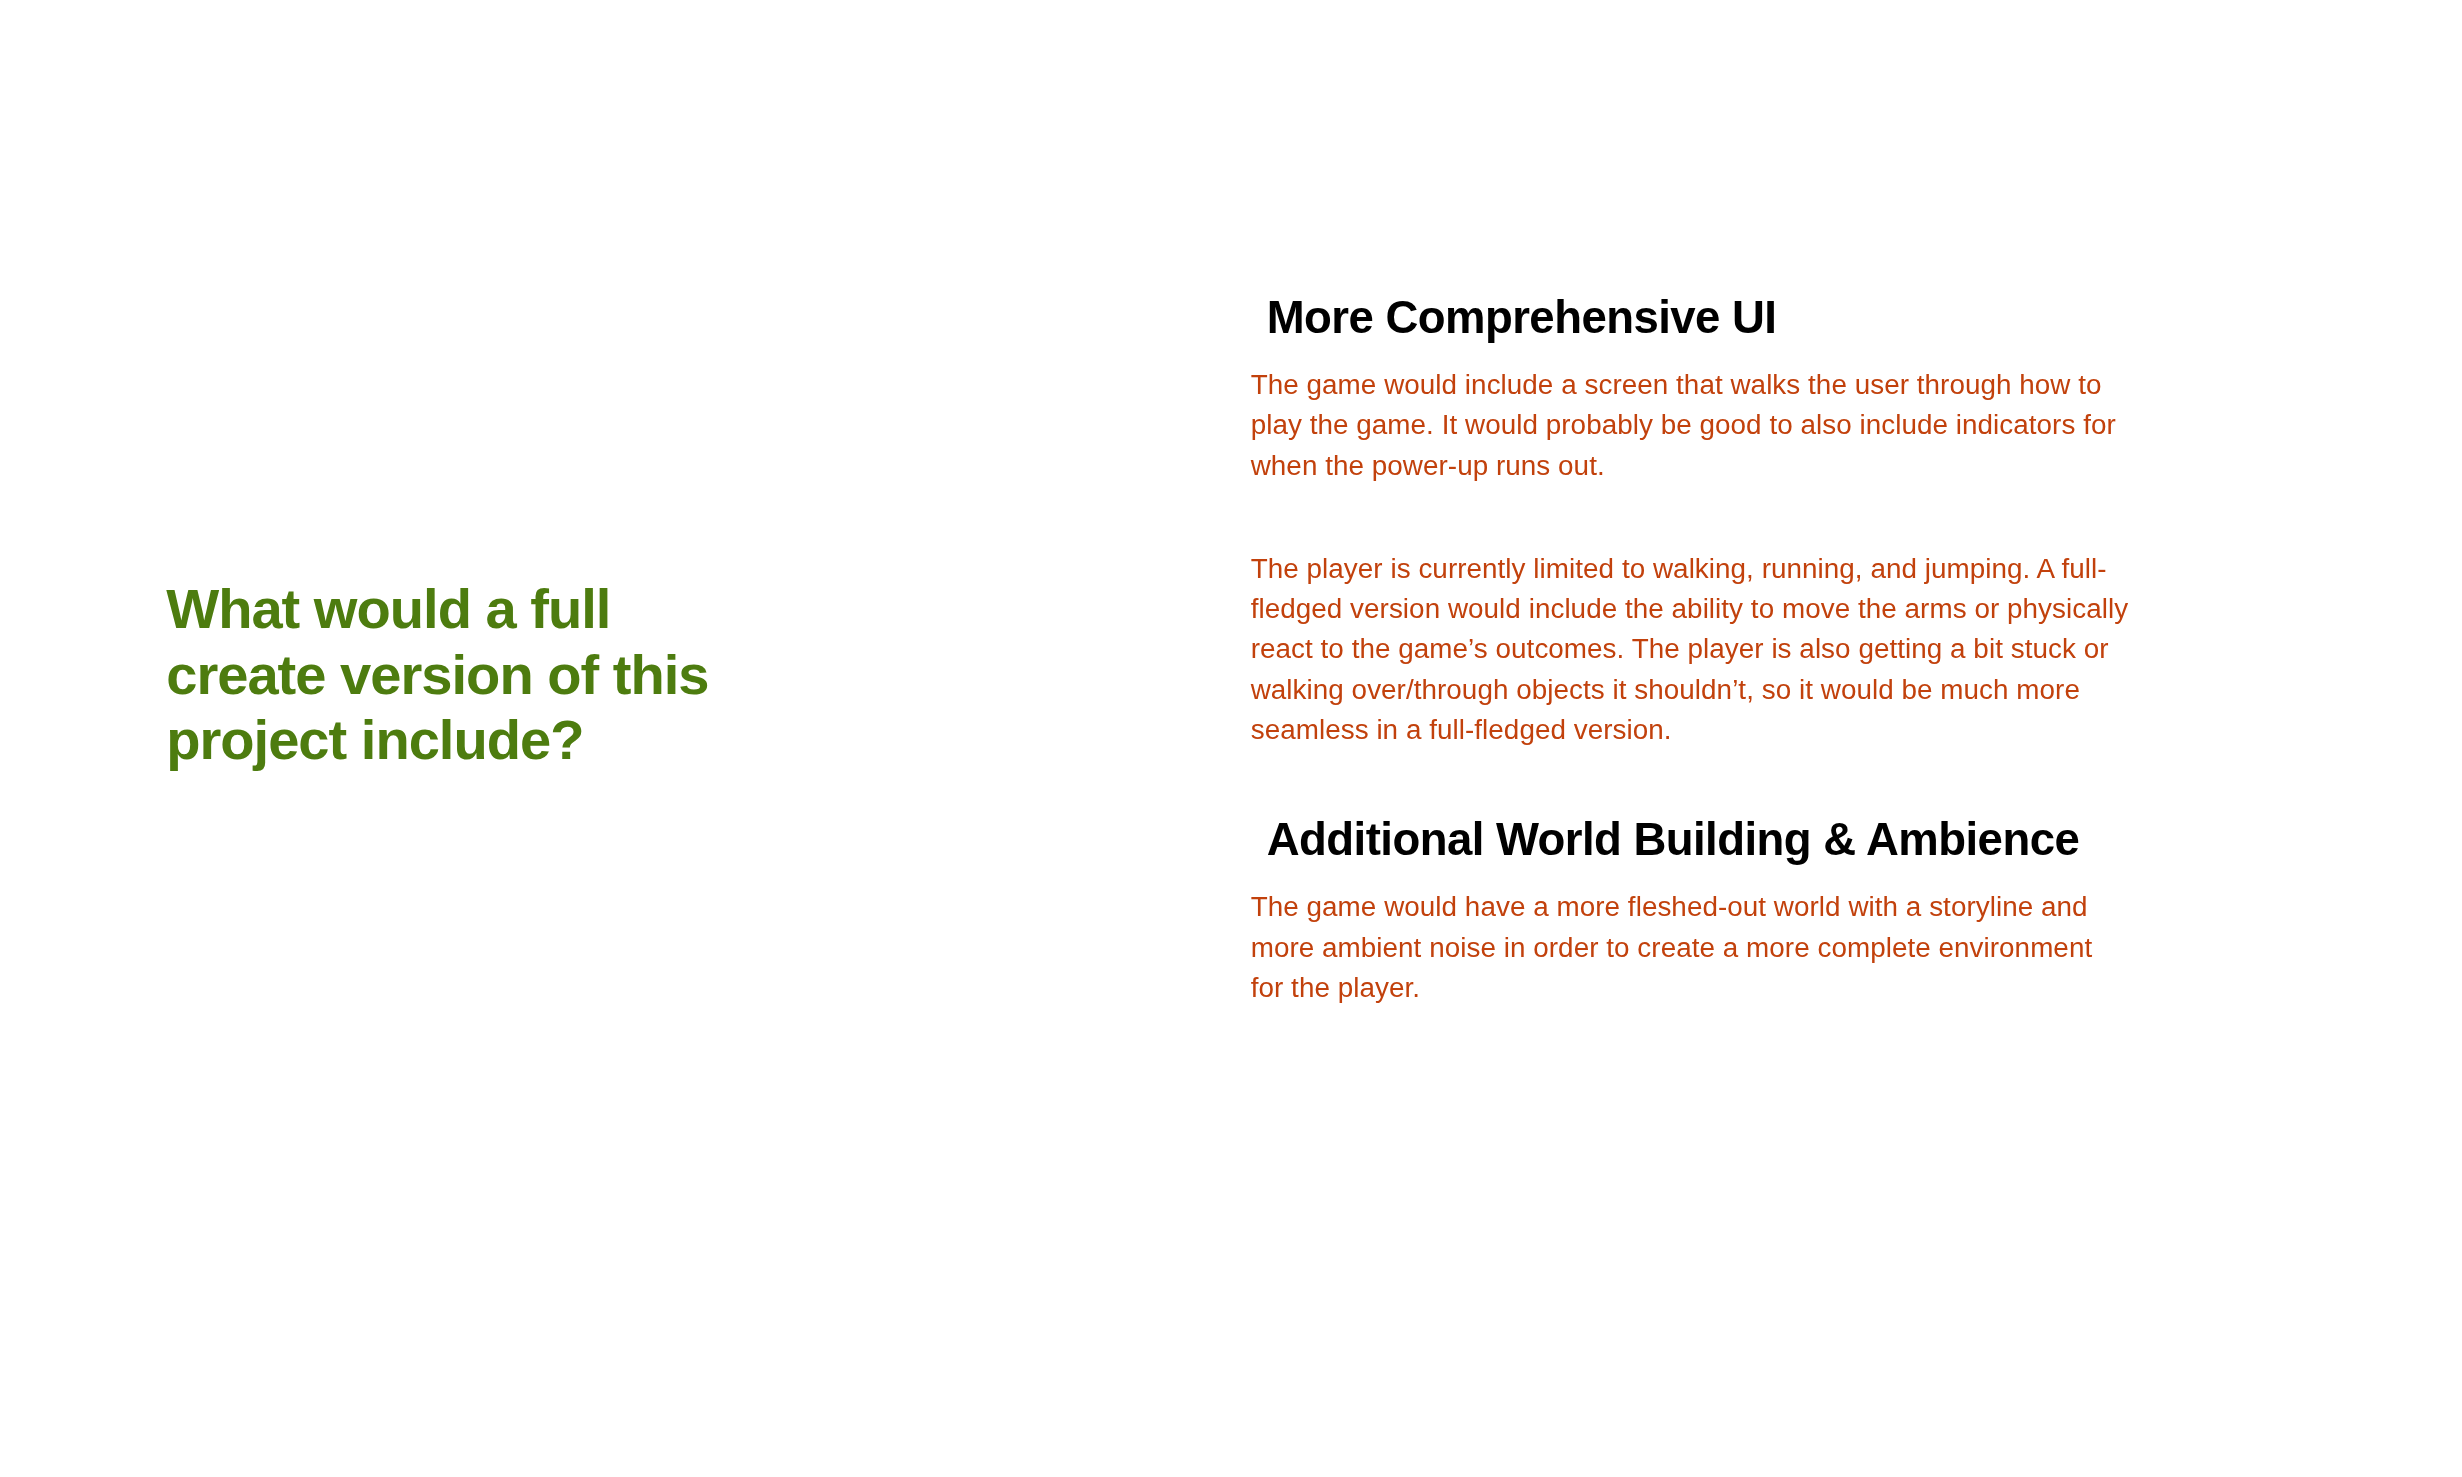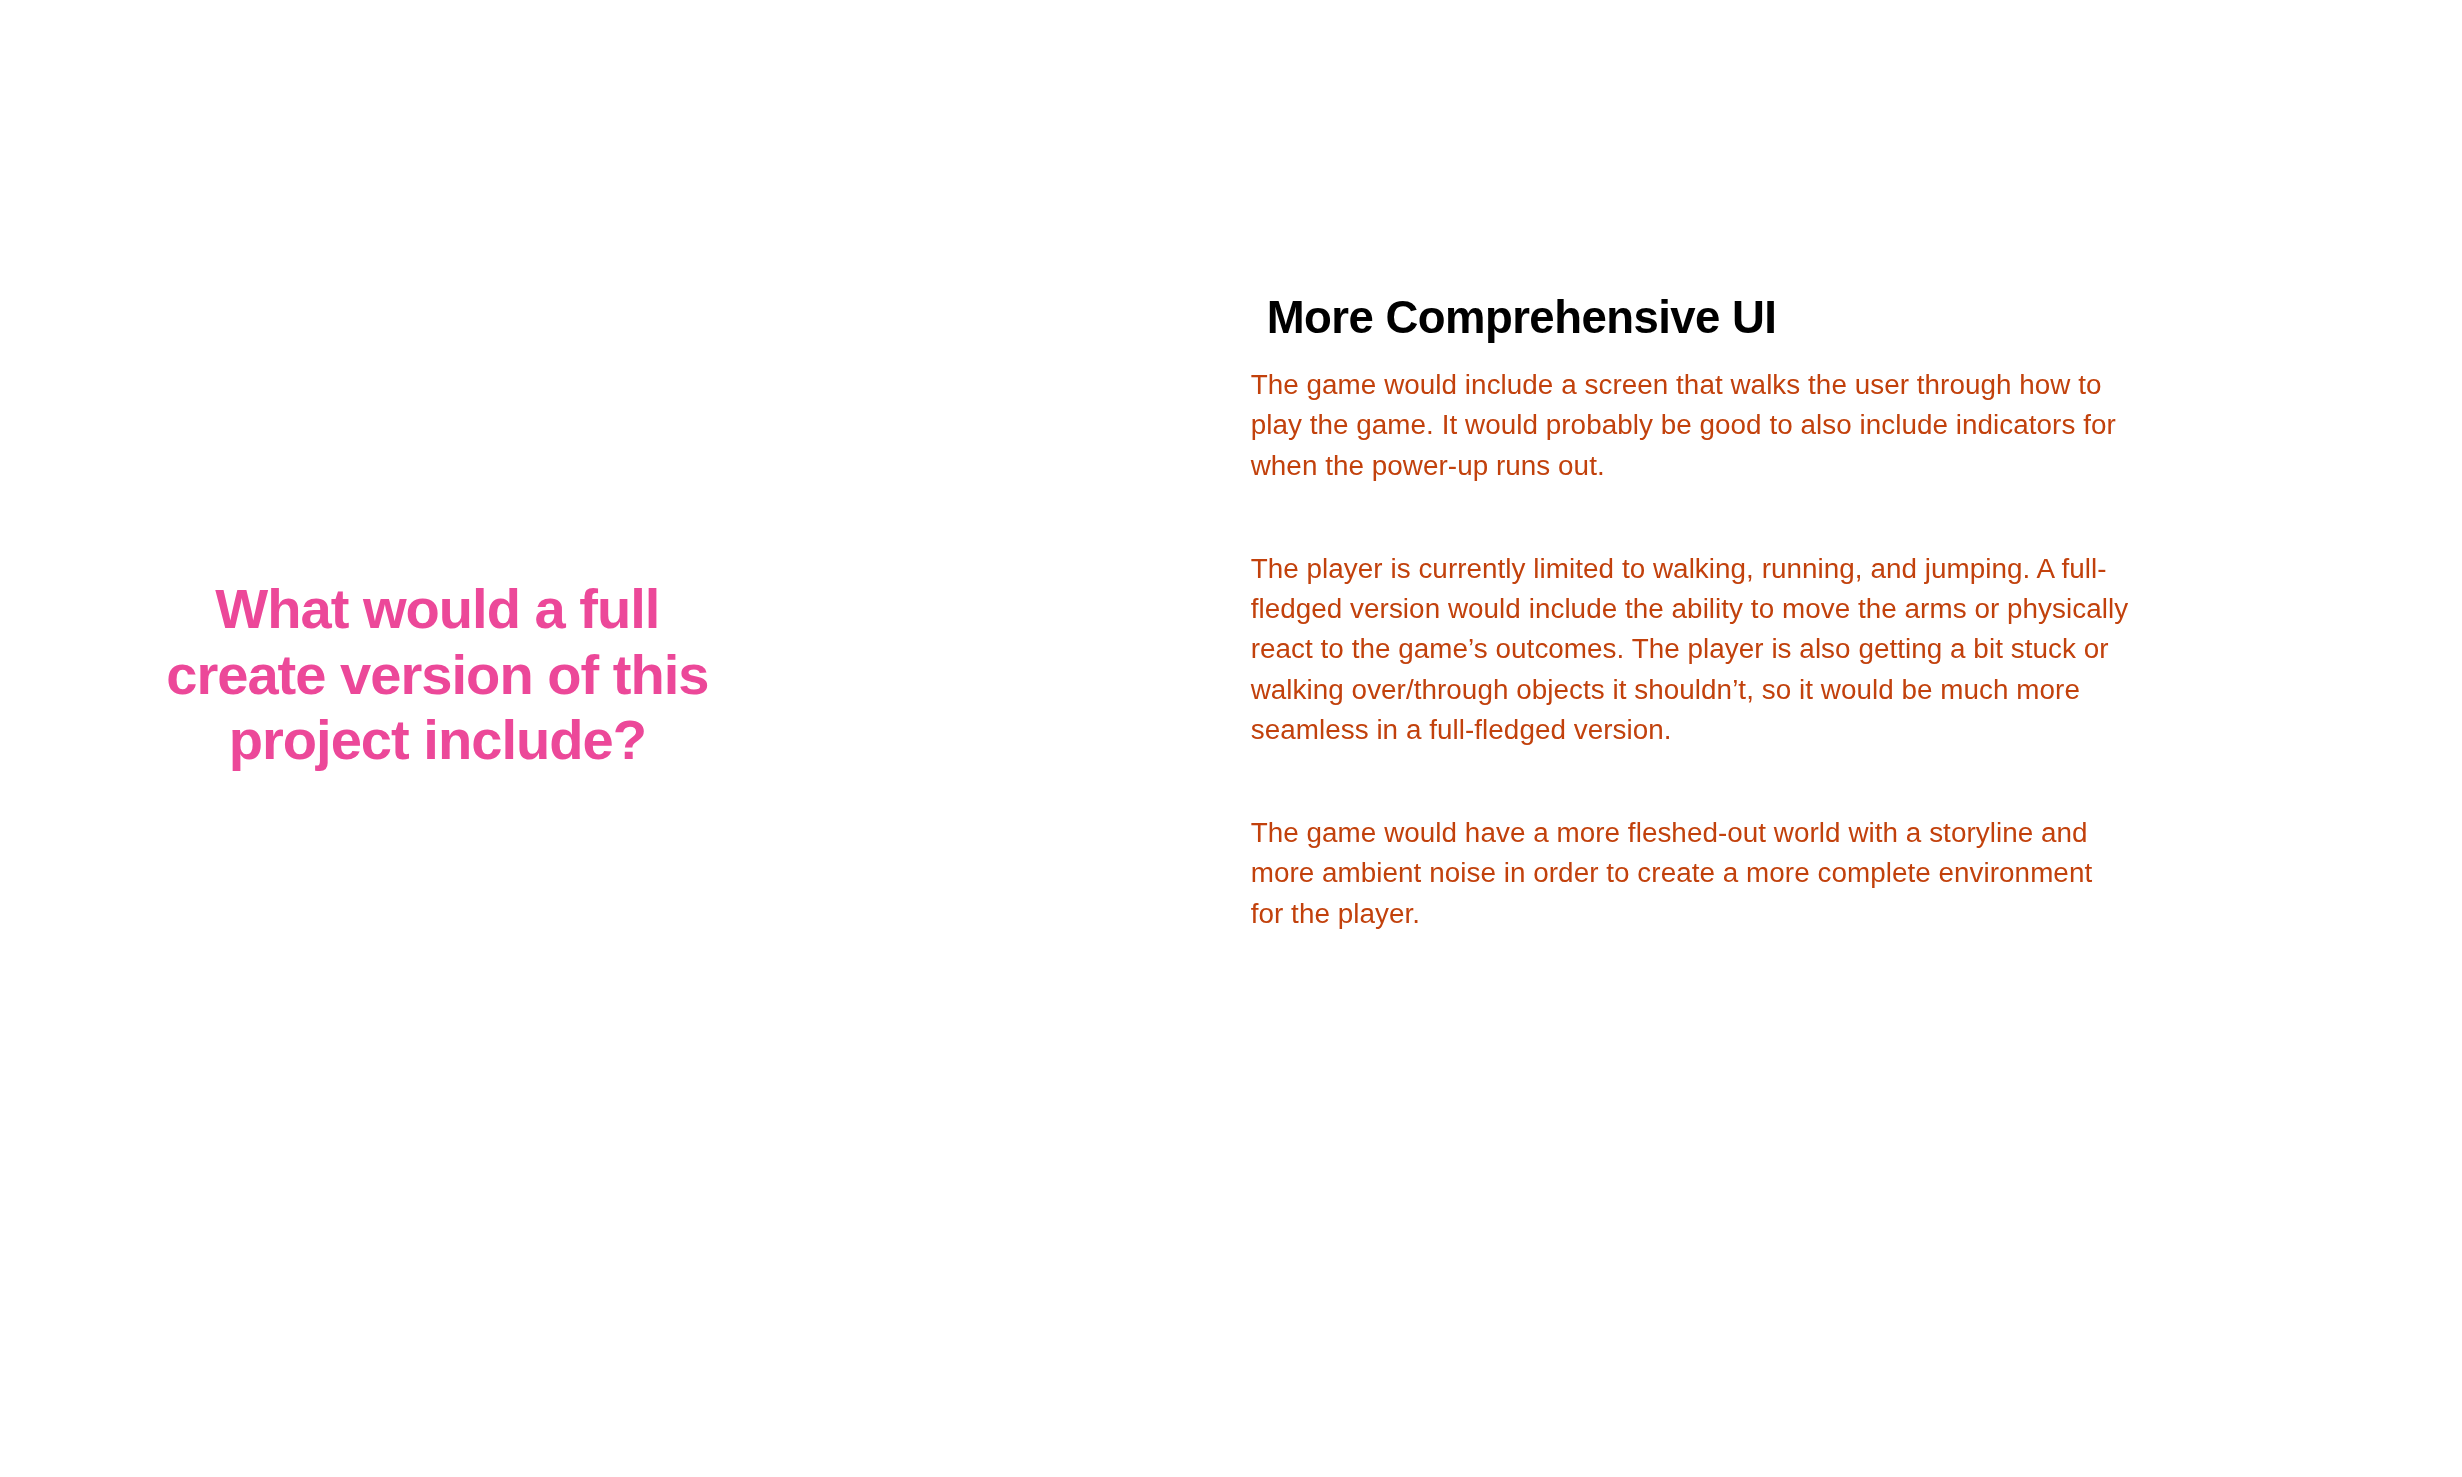--- a/index.html
+++ b/index.html
@@ -13,26 +13,25 @@
     width: 100vw;
     height: 56.25vw; 
     background: #ffffff;
     overflow: hidden;
   }
   
   .question {
     position: absolute;
     left: 6.75vw;
     top: 23.4vw;
-    color: #ec4899;
+    color: #4d7c0f;
     font-weight: 700;
     font-size: 2.28vw;
     line-height: 1.17;
     letter-spacing: -0.018em;
-    text-align: center;
   }
   .question .q-line {
     display: block;
     white-space: nowrap;
   }
   
   .content-col {
     position: absolute;
     left: 50.8vw;
     top: 11.8vw;
@@ -73,19 +72,20 @@
     <section class="section">
       <h2 class="section-heading">More Comprehensive UI</h2>
       <p class="section-body">The game would include a screen that walks the user through how to play the game. It would probably be good to also include indicators for when the power-up runs out.</p>
     </section>
 
     <section class="section">
       <p class="section-body">The player is currently limited to walking, running, and jumping. A full-fledged version would include the ability to move the arms or physically react to the game’s outcomes. The player is also getting a bit stuck or walking over/through objects it shouldn’t, so it would be much more seamless in a full-fledged version.</p>
     </section>
 
     <section class="section">
+      <h2 class="section-heading">Additional World Building &amp; Ambience</h2>
       <p class="section-body">The game would have a more fleshed-out world with a storyline and more ambient noise in order to create a more complete environment for the player.</p>
     </section>
 
   </div>
 
 </div>
 
 
 </body></html>

